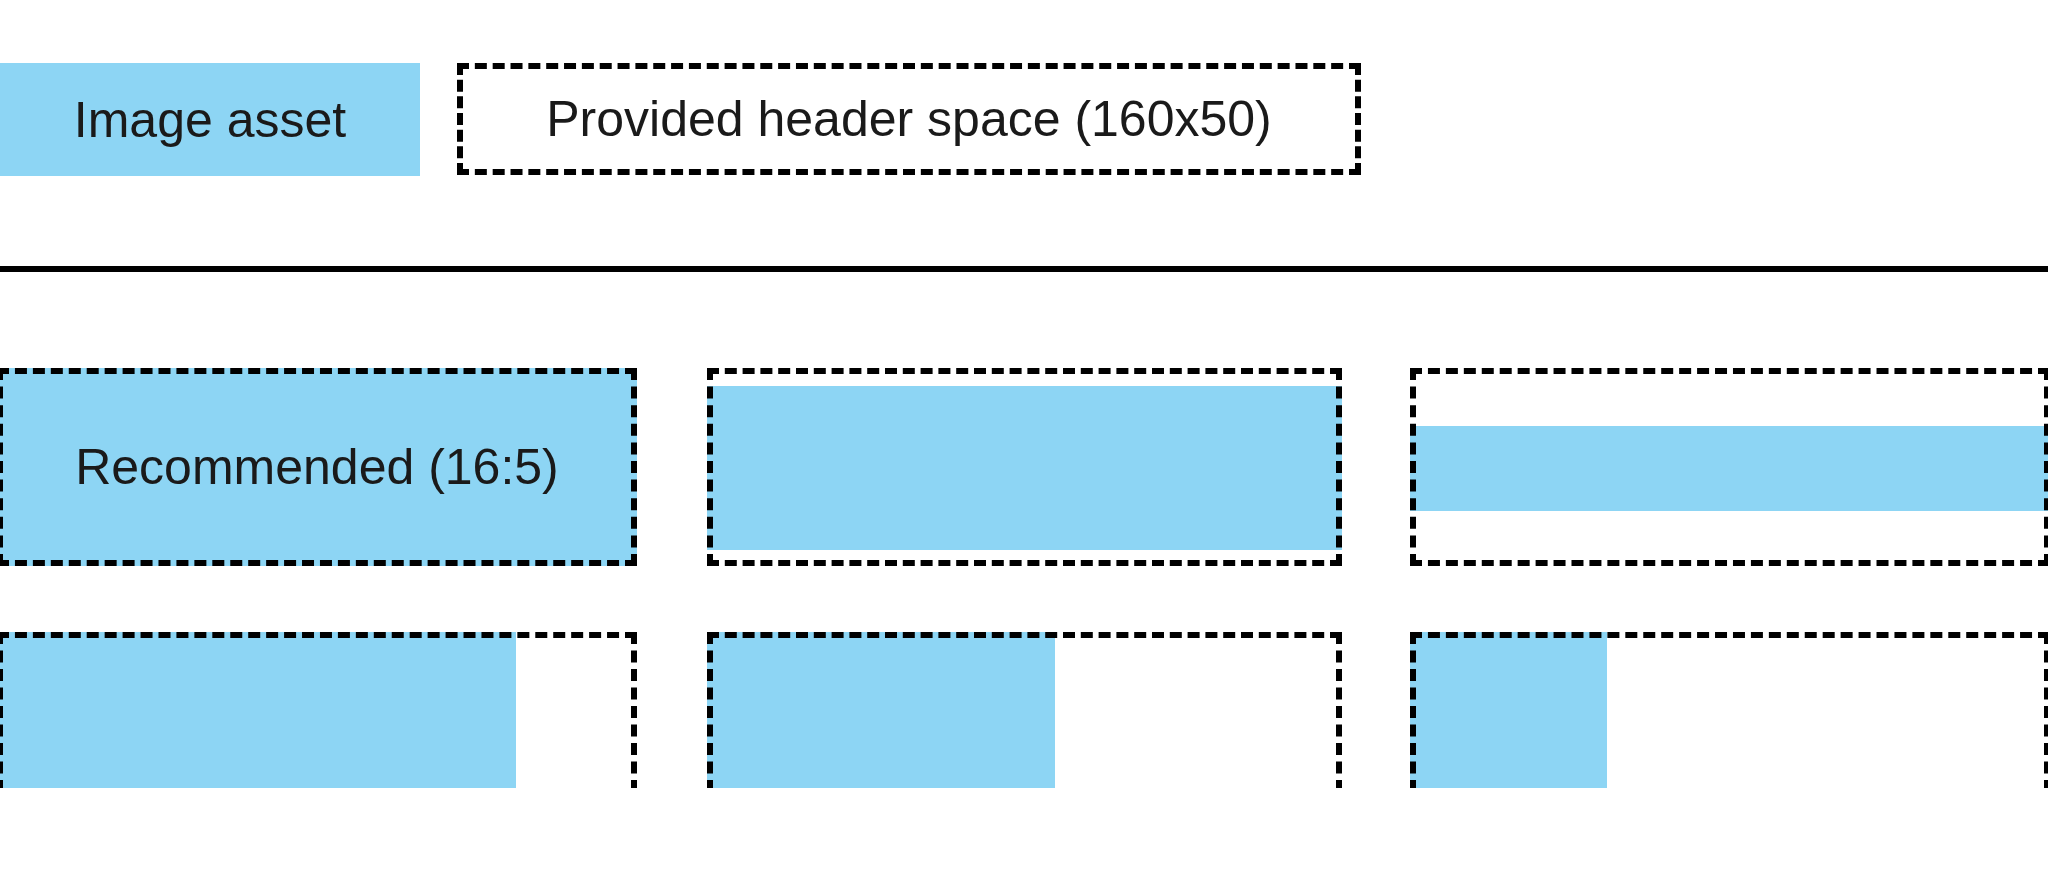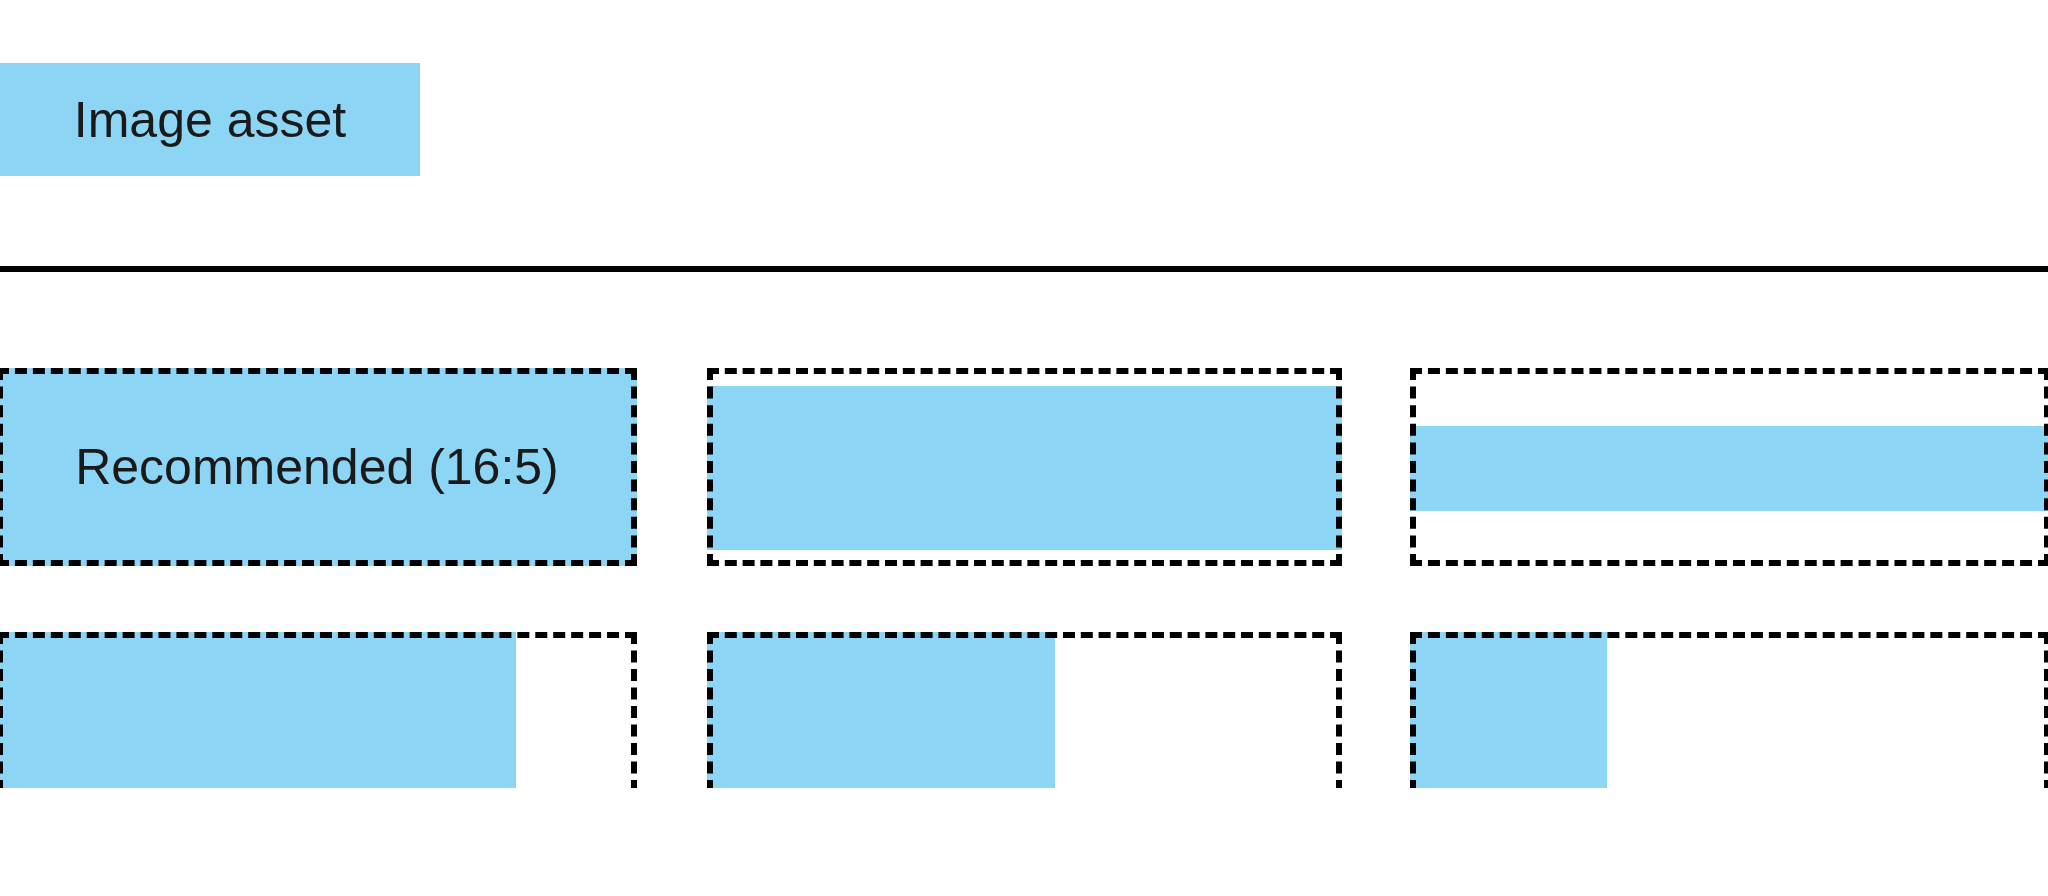--- a/index.html
+++ b/index.html
@@ -92,20 +92,23 @@
 </style>
 </head>
 <body>
 
 <div class="canvas" style="--asset-blue: #8DD5F4; --line-black: #000000; color: rgb(26, 26, 26);">
 
   <div class="legend-swatch">
     <span class="label-text">Image asset</span>
   </div>
 
+  <div class="legend-dashed">
+    <span class="label-text">Provided header space (160x50)</span>
+  </div>
 
   <div class="divider"></div>
 
   <div class="cell r1 c1">
     <div class="fill" style="inset: 0px;"></div>
     <div class="cell-border"></div>
     <span class="cell-label label-text">Recommended (16:5)</span>
   </div>
 
   <div class="cell r1 c2">

